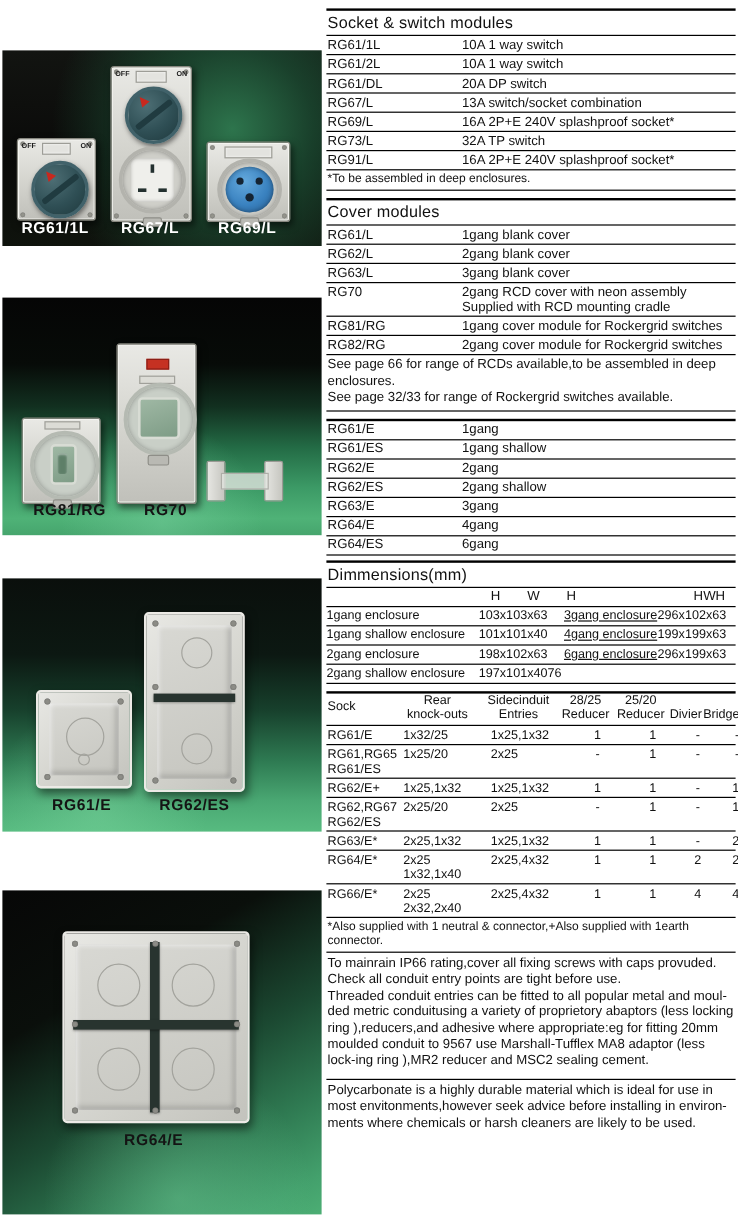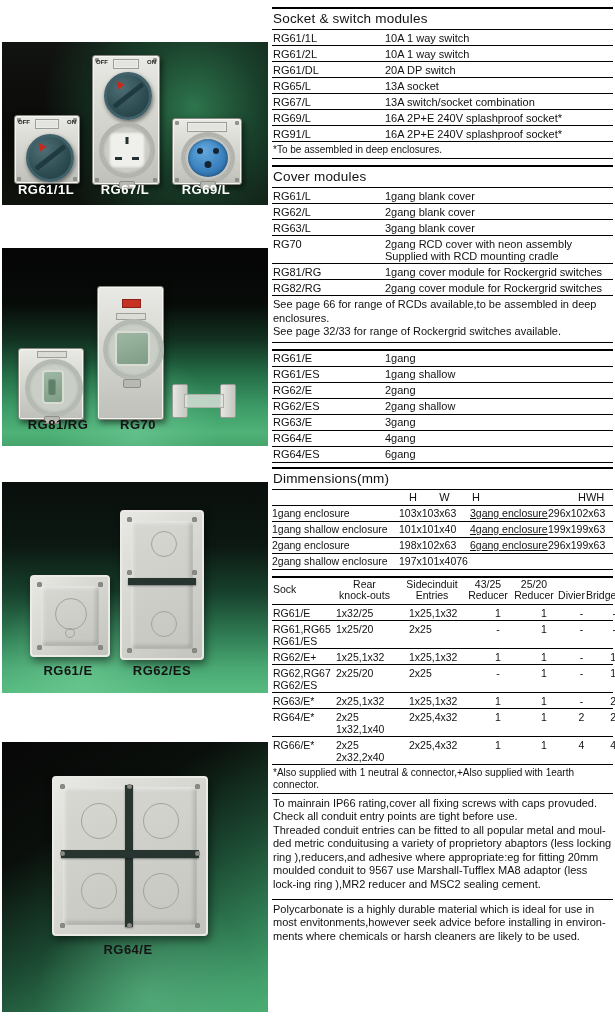--- a/index.html
+++ b/index.html
@@ -279,30 +279,30 @@
         </div>
       <div class="trow">
           <div class="c1">RG61/2L</div>
           <div class="c2">10A 1 way switch</div>
         </div>
       <div class="trow">
           <div class="c1">RG61/DL</div>
           <div class="c2">20A DP switch</div>
         </div>
       <div class="trow">
-          <div class="c1">RG65/L</div>
-          <div class="c2">13A socket</div>
-        </div>
-      <div class="trow">
           <div class="c1">RG67/L</div>
           <div class="c2">13A switch/socket combination</div>
         </div>
       <div class="trow">
           <div class="c1">RG69/L</div>
           <div class="c2">16A 2P+E 240V splashproof socket*</div>
+        </div>
+      <div class="trow">
+          <div class="c1">RG73/L</div>
+          <div class="c2">32A TP switch</div>
         </div>
       <div class="trow">
           <div class="c1">RG91/L</div>
           <div class="c2">16A 2P+E 240V splashproof socket*</div>
         </div>
       <div class="tfoot">*To be assembled in deep enclosures.</div>
     </section>
 
     <section class="sec gap6">
       <div class="sec-title">Cover modules</div>
@@ -410,21 +410,21 @@
       </div>
     </section>
 
     <section class="sec gap6">
       <div class="chead">
         <div class="cc1">Sock</div>
         <div class="cc2">Rear
 knock-outs</div>
         <div class="cc3">Sidecinduit
 Entries</div>
-        <div class="cc4">43/25
+        <div class="cc4">28/25
 Reducer</div>
         <div class="cc5">25/20
 Reducer</div>
         <div class="cc6">Divier</div>
         <div class="cc7">Bridge</div>
       </div>
       <div class="crow">
         <div class="cc1">RG61/E</div>
         <div class="cc2">1x32/25</div>
         <div class="cc3">1x25,1x32</div>

